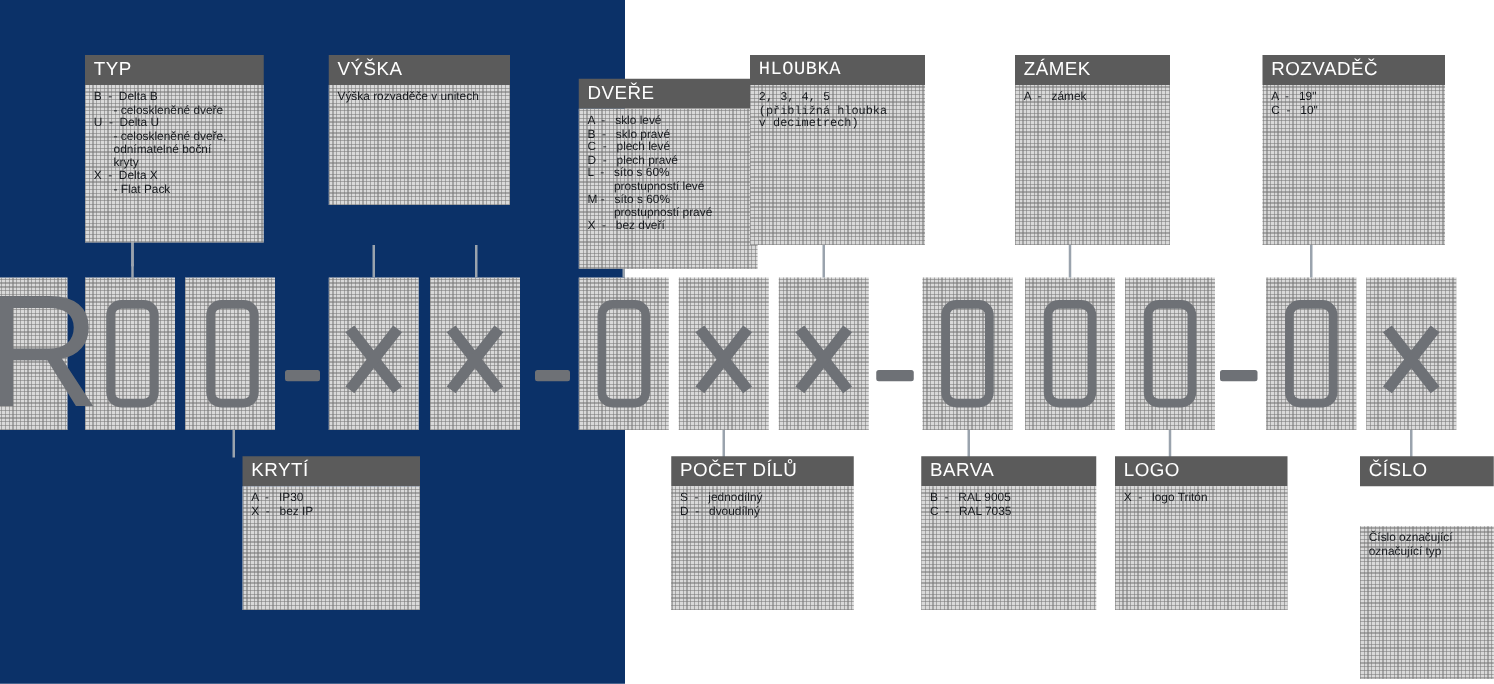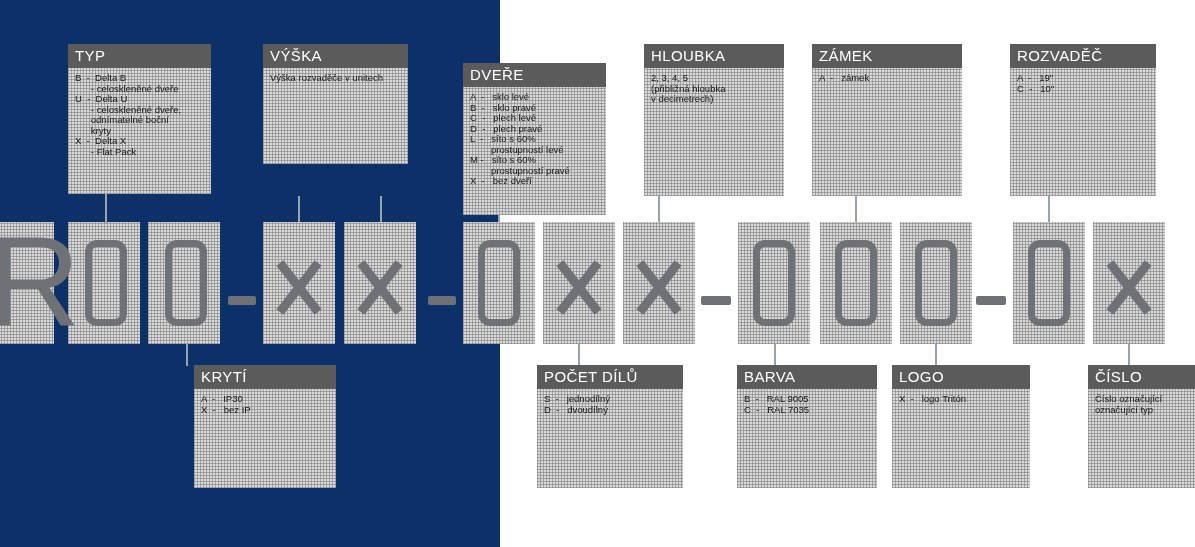--- a/index.html
+++ b/index.html
@@ -199,30 +199,30 @@
       <div class="line">C  -   plech levé</div>
       <div class="line">D  -   plech pravé</div>
       <div class="line">L  -   síto s 60%</div>
       <div class="line">        prostupností levé</div>
       <div class="line">M -   síto s 60%</div>
       <div class="line">        prostupností pravé</div>
       <div class="line">X  -   bez dveří</div>
     </div>
   </div>
 
-  <div class="panel" style="left:644px;top:44px;width:140px;height:128px;">
+  <div class="panel" style="left:600px;top:44px;width:140px;height:128px;font-family:Liberation Mono, monospace;">
     <div class="hdr">HLOUBKA</div>
     <div class="body hatch" style="height:128px;">
       <div class="line">2, 3, 4, 5</div>
       <div class="line">(přibližná hloubka</div>
       <div class="line">v decimetrech)</div>
     </div>
   </div>
 
-  <div class="panel" style="left:812px;top:44px;width:150px;height:152px;">
+  <div class="panel" style="left:812px;top:44px;width:124px;height:152px;">
     <div class="hdr">ZÁMEK</div>
     <div class="body hatch" style="height:128px;">
       <div class="line">A  -   zámek</div>
     </div>
   </div>
 
   <div class="panel" style="left:1010px;top:44px;width:146px;height:152px;border-radius:24px;">
     <div class="hdr">ROZVADĚČ</div>
     <div class="body hatch" style="height:128px;">
       <div class="line">A  -   19"</div>
@@ -256,19 +256,19 @@
 
   <div class="panel" style="left:892px;top:365px;width:138px;height:123px;">
     <div class="hdr">LOGO</div>
     <div class="body hatch" style="height:99px;">
       <div class="line">X  -   logo Tritón</div>
     </div>
   </div>
 
   <div class="panel" style="left:1088px;top:365px;width:107px;height:123px;">
     <div class="hdr">ČÍSLO</div>
-    <div class="body hatch" style="height:99px;">
+    <div class="body hatch" style="height:122px;margin-top:32px;">
       <div class="line">Číslo označující</div>
       <div class="line">označující typ</div>
     </div>
   </div>
 
 </div>
 
 </body></html>

